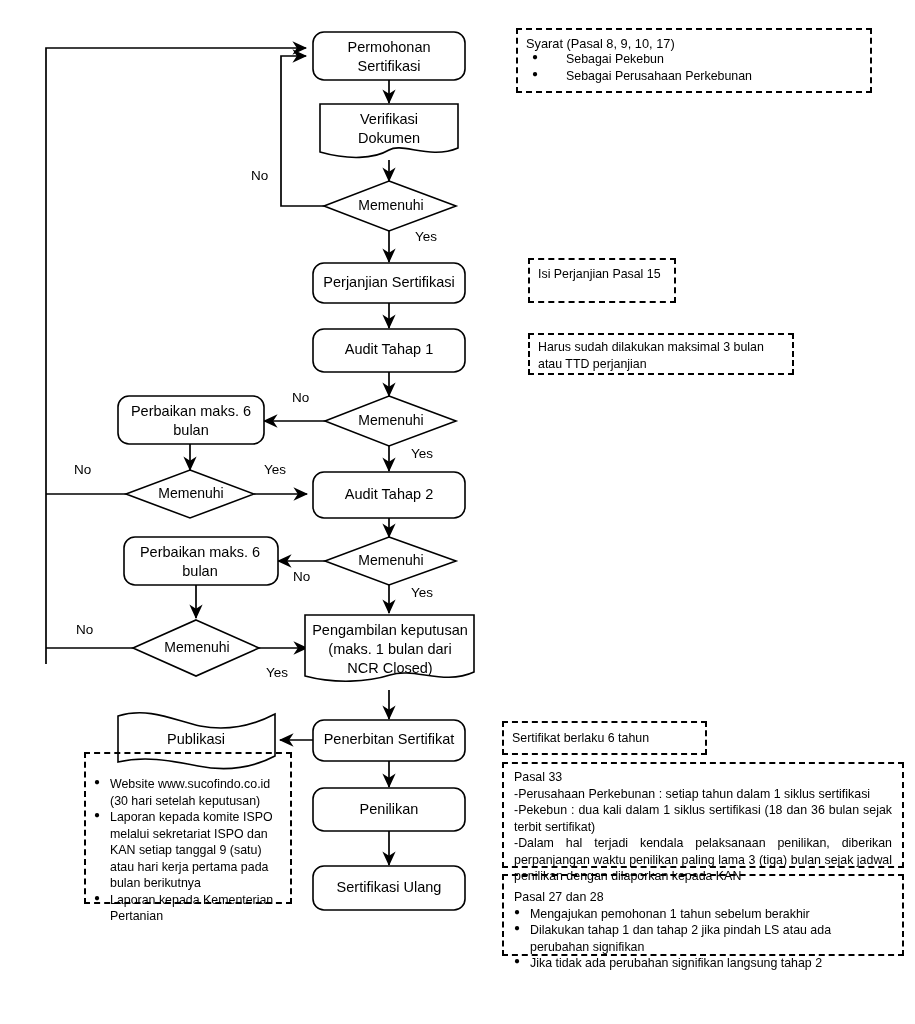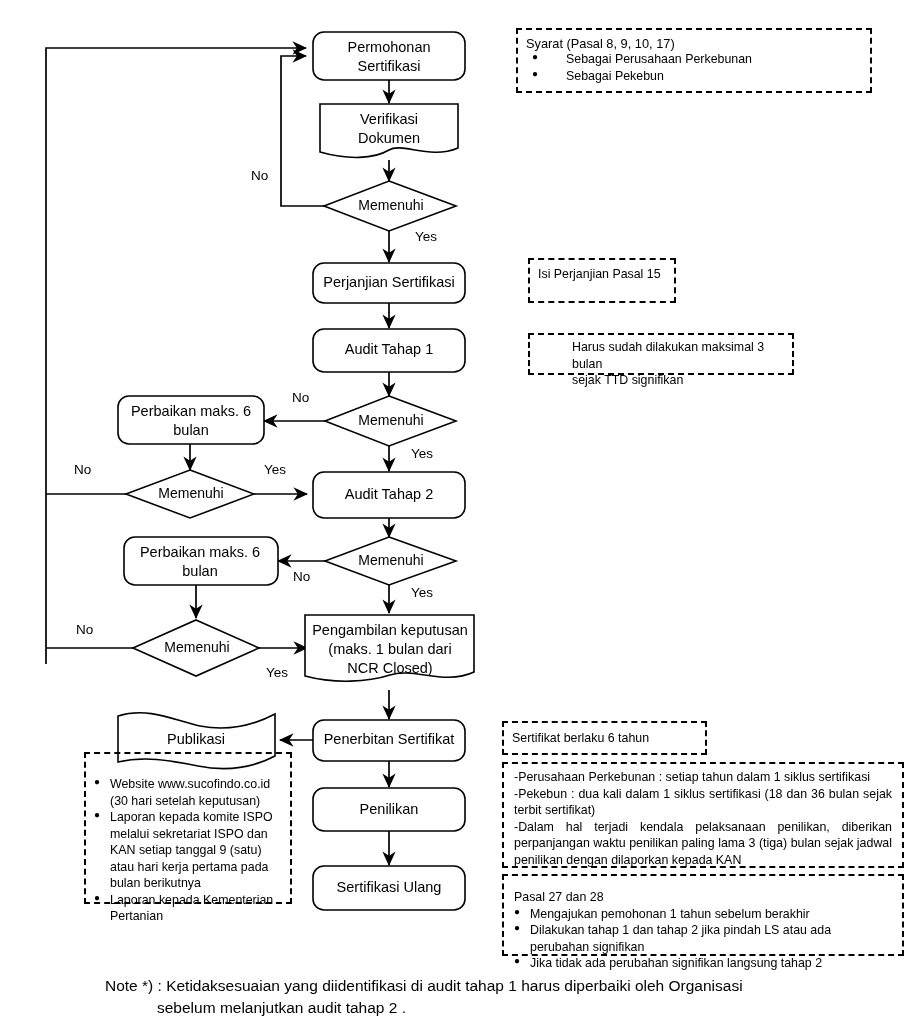--- a/index.html
+++ b/index.html
@@ -182,36 +182,36 @@
     <g>
       <rect class="shape" x="313" y="866" width="152" height="44" rx="11" ry="11"></rect>
       <text class="nodetext" x="389" y="888">Sertifikasi Ulang</text>
     </g>
   </svg>
 
   <div class="note" id="note-syarat" style="left:516px;top:28px;width:356px;height:65px;">
     <div class="note-inner">
       <div class="title">Syarat (Pasal 8, 9, 10, 17)</div>
       <ul class="bul wide">
+        <li class="ntext">Sebagai Pekebun</li>
         <li class="ntext">Sebagai Perusahaan Perkebunan</li>
-        <li class="ntext">Sebagai Pekebun</li>
       </ul>
     </div>
   </div>
 
   <div class="note" id="note-perjanjian" style="left:528px;top:258px;width:148px;height:45px;">
     <div class="note-inner">
       <div class="ntext">Isi Perjanjian Pasal 15</div>
     </div>
   </div>
 
   <div class="note" id="note-audit1" style="left:528px;top:333px;width:266px;height:42px;">
-    <div class="note-inner" style="padding:4px 8px;margin-left:34px;">
+    <div class="note-inner" style="padding:4px 8px;">
       <div class="ntext">Harus sudah dilakukan maksimal 3 bulan</div>
-      <div class="ntext">sejak TTD signifikan</div>
+      <div class="ntext">atau TTD perjanjian</div>
     </div>
   </div>
 
   <div class="note" id="note-publikasi" style="left:84px;top:752px;width:208px;height:152px;">
     <div class="note-inner" style="padding:22px 6px 6px 8px;">
       <ul class="bul">
         <li class="ntext">Website www.sucofindo.co.id (30 hari setelah keputusan)</li>
         <li class="ntext">Laporan kepada komite ISPO melalui sekretariat ISPO dan KAN setiap tanggal 9 (satu) atau hari kerja pertama pada bulan berikutnya</li>
         <li class="ntext">Laporan kepada Kementerian Pertanian</li>
       </ul>
@@ -219,35 +219,32 @@
   </div>
 
   <div class="note" id="note-sertifikat-berlaku" style="left:502px;top:721px;width:205px;height:34px;">
     <div class="note-inner" style="padding:7px 8px;">
       <div class="ntext">Sertifikat berlaku 6 tahun</div>
     </div>
   </div>
 
   <div class="note" id="note-pasal33" style="left:502px;top:762px;width:402px;height:106px;">
     <div class="note-inner" style="padding:5px 10px;">
+      <div class="ntext">Pasal 33</div>
       <div class="ntext">-Perusahaan Perkebunan : setiap tahun dalam 1 siklus sertifikasi</div>
       <div class="ntext">-Pekebun :  dua kali dalam 1 siklus sertifikasi (18 dan 36 bulan sejak terbit sertifikat)</div>
       <div class="ntext">-Dalam hal terjadi kendala pelaksanaan penilikan, diberikan perpanjangan waktu penilikan paling lama 3 (tiga) bulan sejak jadwal penilikan dengan dilaporkan kepada KAN</div>
     </div>
   </div>
 
   <div class="note" id="note-pasal27-28" style="left:502px;top:874px;width:402px;height:82px;">
     <div class="note-inner" style="padding:5px 10px;margin-top:8px;">
       <div class="ntext">Pasal 27 dan 28</div>
       <ul class="bul">
         <li class="ntext">Mengajukan pemohonan 1 tahun sebelum berakhir</li>
         <li class="ntext">Dilakukan tahap 1 dan tahap 2 jika pindah LS atau ada perubahan signifikan</li>
         <li class="ntext">Jika tidak ada perubahan signifikan langsung tahap 2</li>
       </ul>
     </div>
   </div>
 
-  <div id="footnote" style="left:105px;top:975px;width:760px;">
-    <div>Note *) : Ketidaksesuaian yang diidentifikasi di audit tahap 1 harus diperbaiki oleh Organisasi</div>
-    <div style="padding-left:52px;">sebelum melanjutkan audit tahap 2 .</div>
-  </div>
 
 </div>
 
 </body></html>

